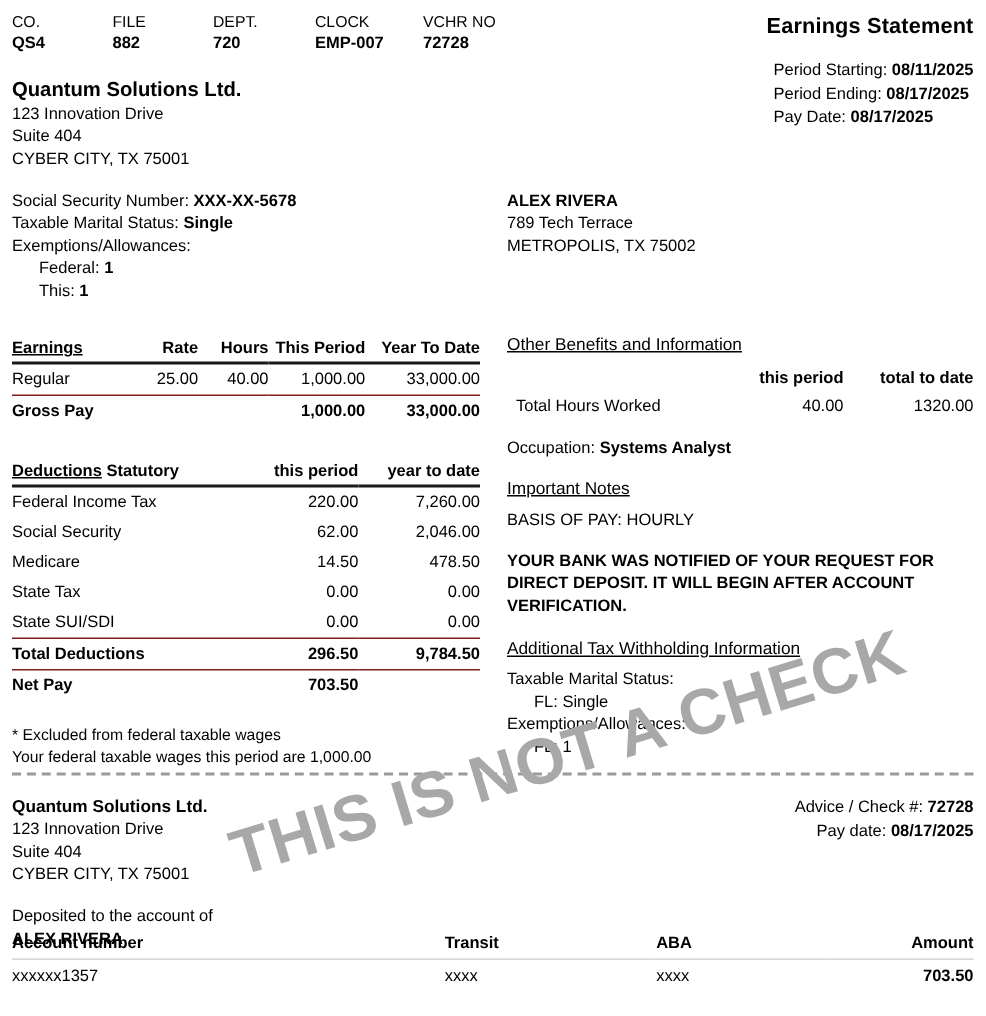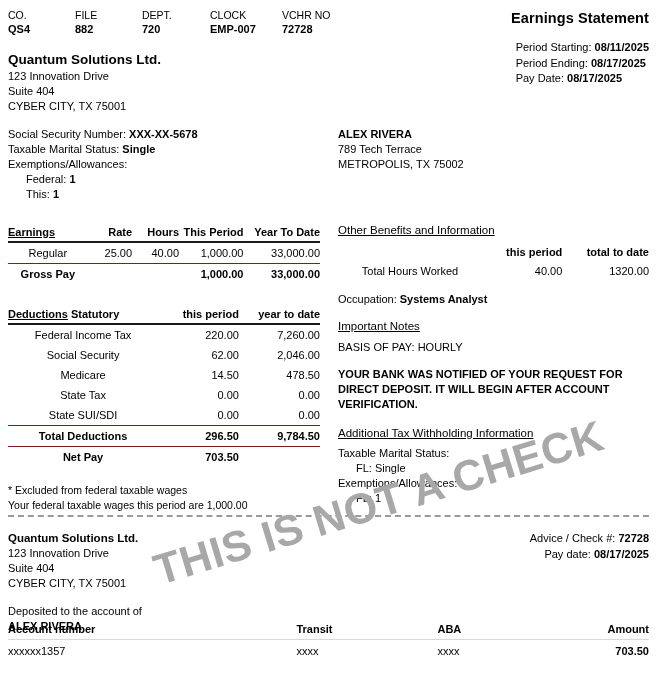--- a/index.html
+++ b/index.html
@@ -122,21 +122,21 @@
     padding: 2px 0 3px 0;
     text-align: right;
     white-space: nowrap;
   }
   table.t th.l { text-align: left; }
   table.t td {
     padding: 4px 0 4px 0;
     text-align: right;
     white-space: nowrap;
   }
-  table.t td.l { text-align: center; }
+  table.t td.l { text-align: left; }
   .hdr-rule > th {
     border-bottom: 2px solid #1a1a1a;
   }
   .u { text-decoration: underline; }
   .b { font-weight: bold; }
   .rule-top > td { border-top: 1px solid #7f1d1d; }
 
   
   .w-earn-name { width: 88px; }
   .w-rate  { width: 50px; }

